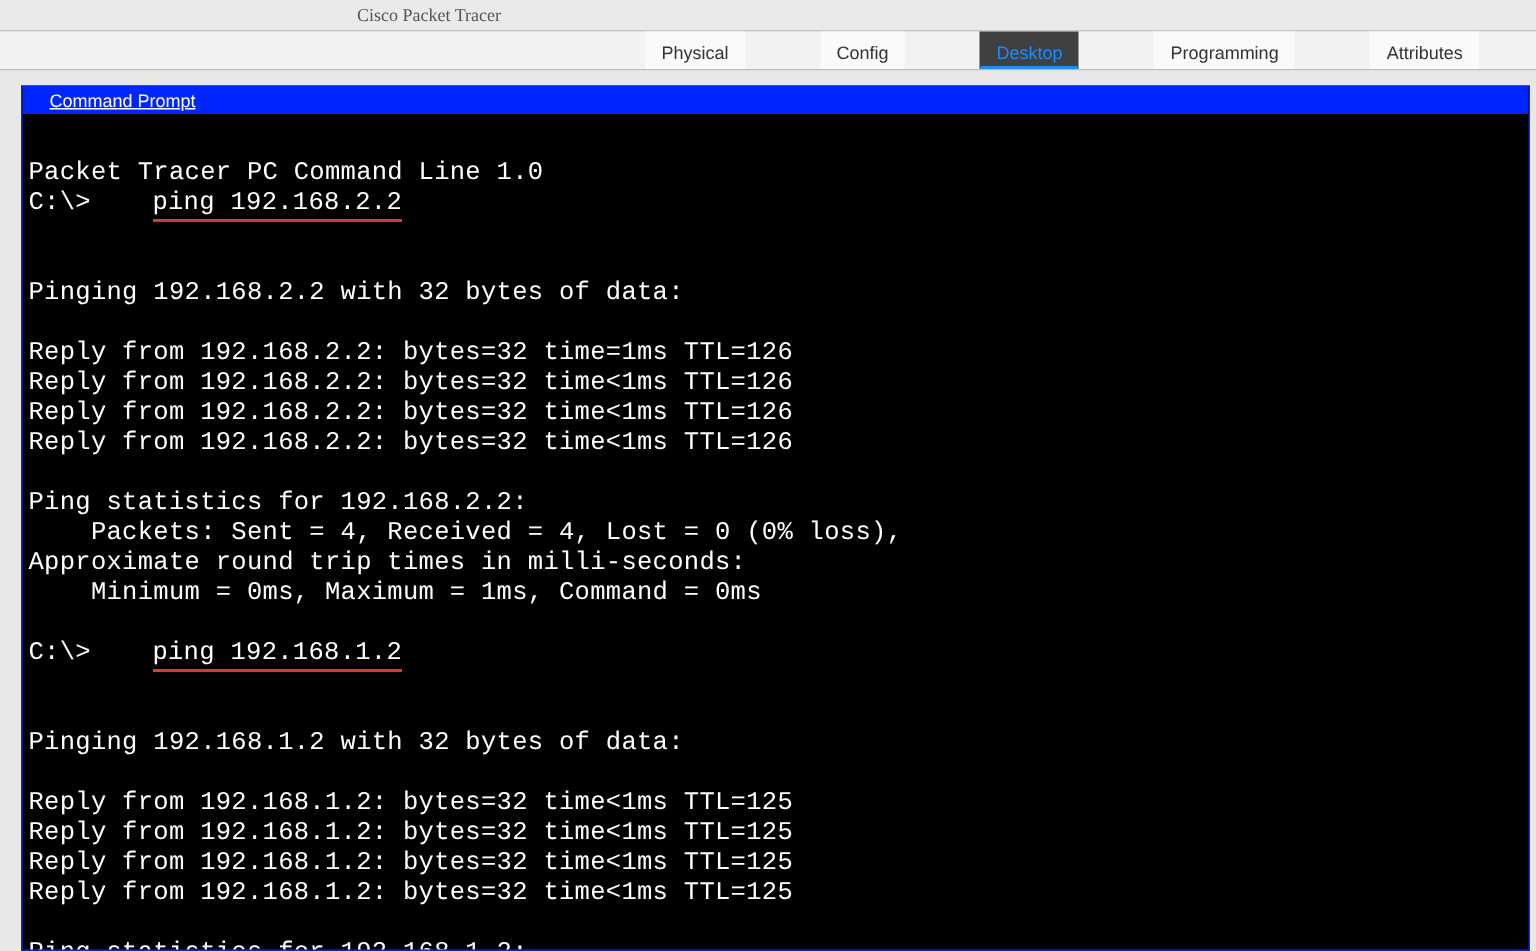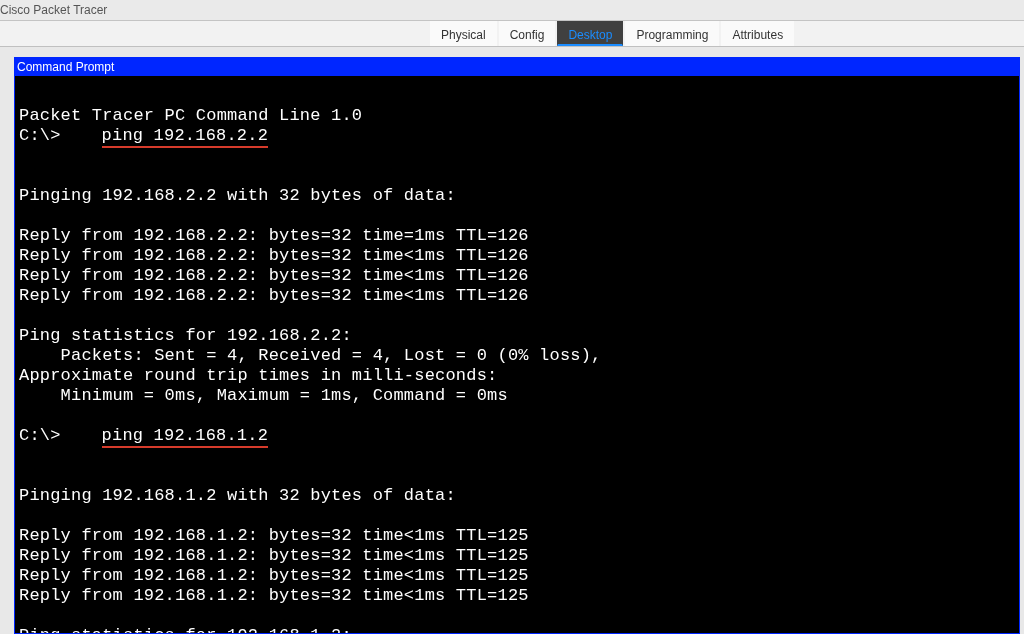--- a/index.html
+++ b/index.html
@@ -7,23 +7,24 @@
   .window-titles {
     display: flex;
     height: 21px;
     background: #eaeaea;
     border-bottom: 1px solid #c4c4c4;
     font-size: 12px;
     color: #555;
   }
   .window-titles .title {
     flex: 1;
-    text-align: left;
+    text-align: center;
     line-height: 21px;
     border-right: 1px solid #c4c4c4;
+    font-family: Liberation Serif, serif;
   }
   .window-titles .title:last-child { border-right: none; }
   .window-titles .title.left { flex: 0 0 572px; }
   .tabbar-row {
     height: 26px;
     background: #f2f2f2;
     border-bottom: 1px solid #c0c0c0;
     display: flex;
     align-items: stretch;
     padding-left: 430px;
@@ -59,22 +60,23 @@
     background: #000;
     border: 1px solid #0026ff;
     font-family: "Courier New", monospace;
     color: #fff;
     overflow: hidden;
   }
   .cmd-titlebar {
     background: #0026ff;
     color: #fff;
     font-size: 12px;
-    padding: 2px 2px;
+    padding: 2px 18px;
     font-family: Arial, Helvetica, sans-serif;
+    text-decoration: underline;
   }
   .cmd-body {
     padding: 10px 4px 4px 4px;
     font-size: 17px;
     line-height: 20px;
     white-space: pre;
     letter-spacing: 0.2px;
   }
   .prompt-line { position: relative; display: block; }
   .cmd-input {
@@ -84,21 +86,21 @@
   }
   .cmd-input::after {
     content: "";
     position: absolute;
     left: 0;
     right: 0;
     bottom: -2px;
     height: 2px;
     background: #d63b2b;
   }
-  .tabs-group { display: flex; }
+  .tabs-group { display: flex; gap: 48px; }
 </style>
 </head>
 <body>
 
 <div class="window-titles">
   <div class="title left">Cisco Packet Tracer</div>
 </div>
 
 <div class="tabbar-row">
   <div class="tabs-group">

